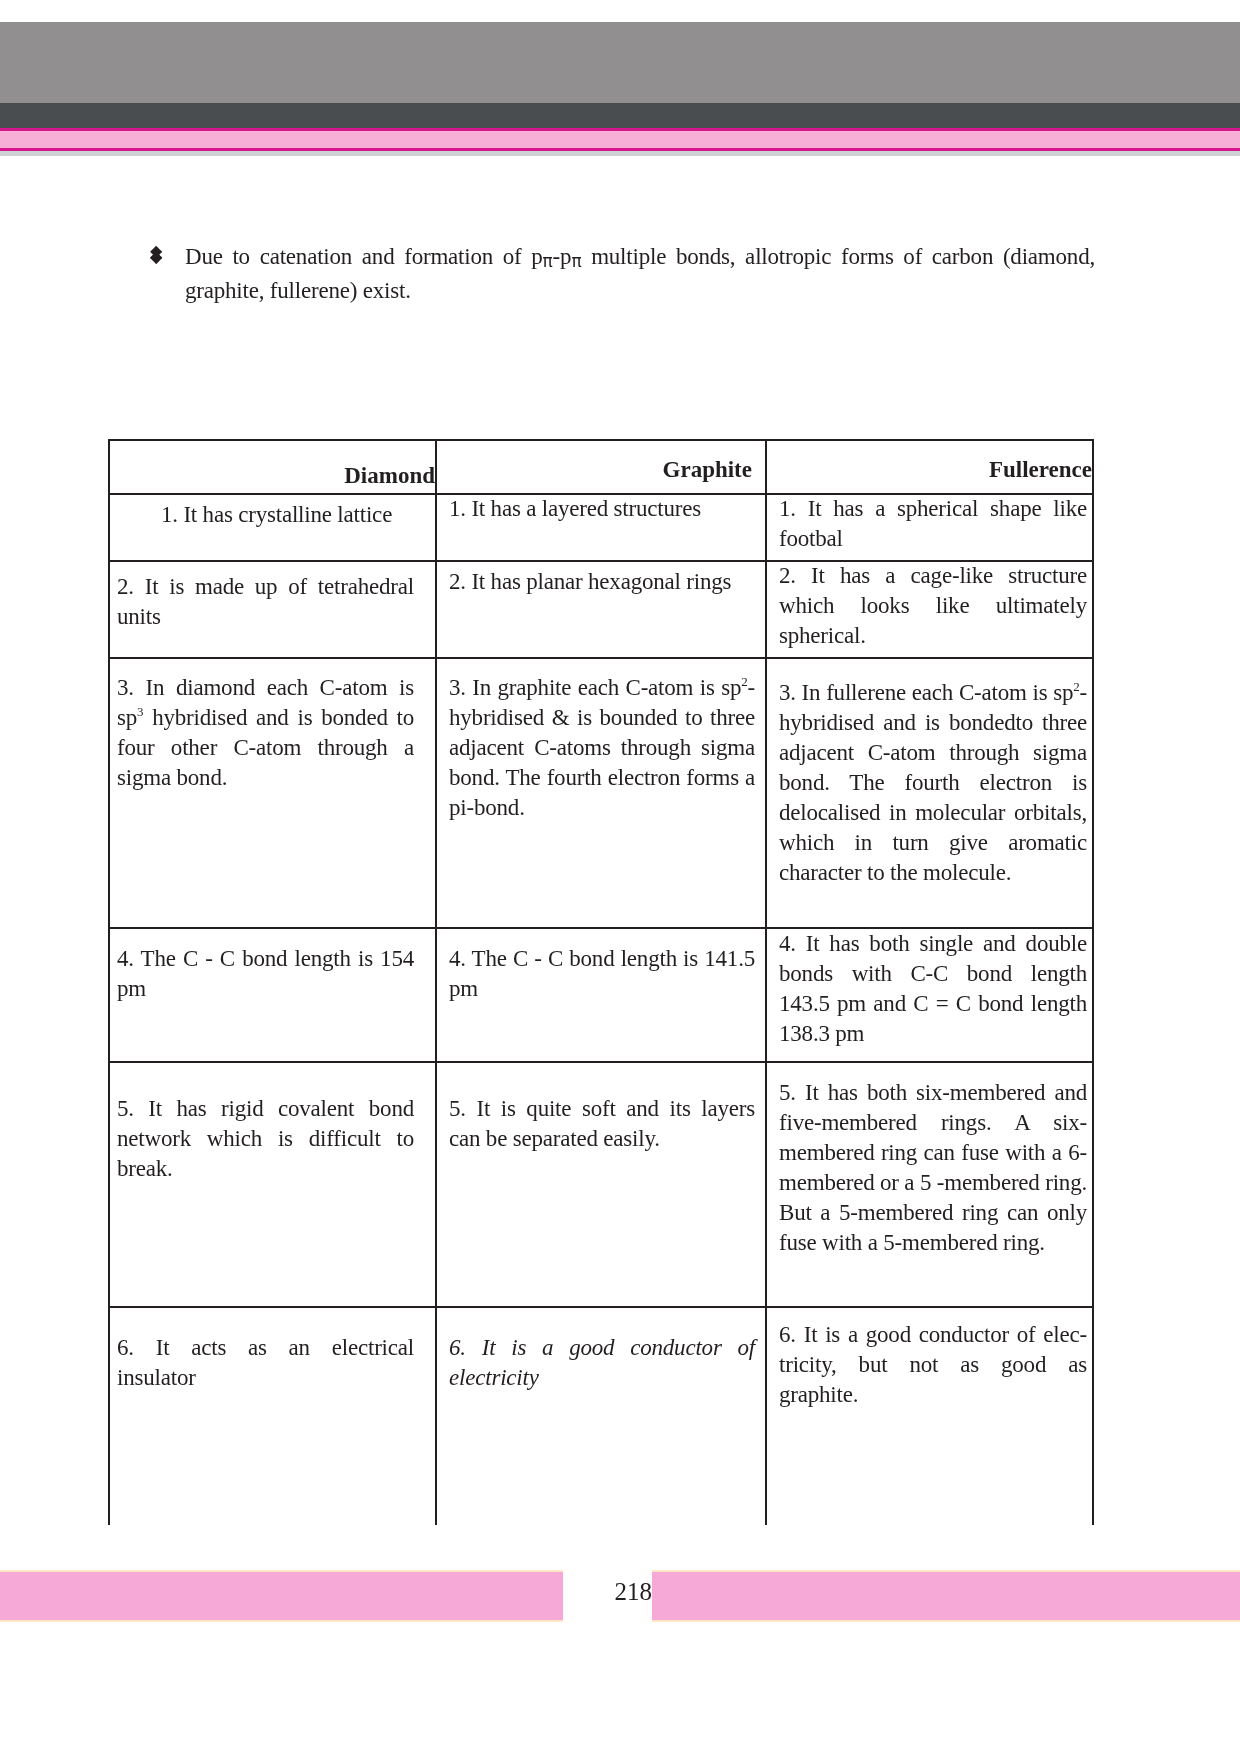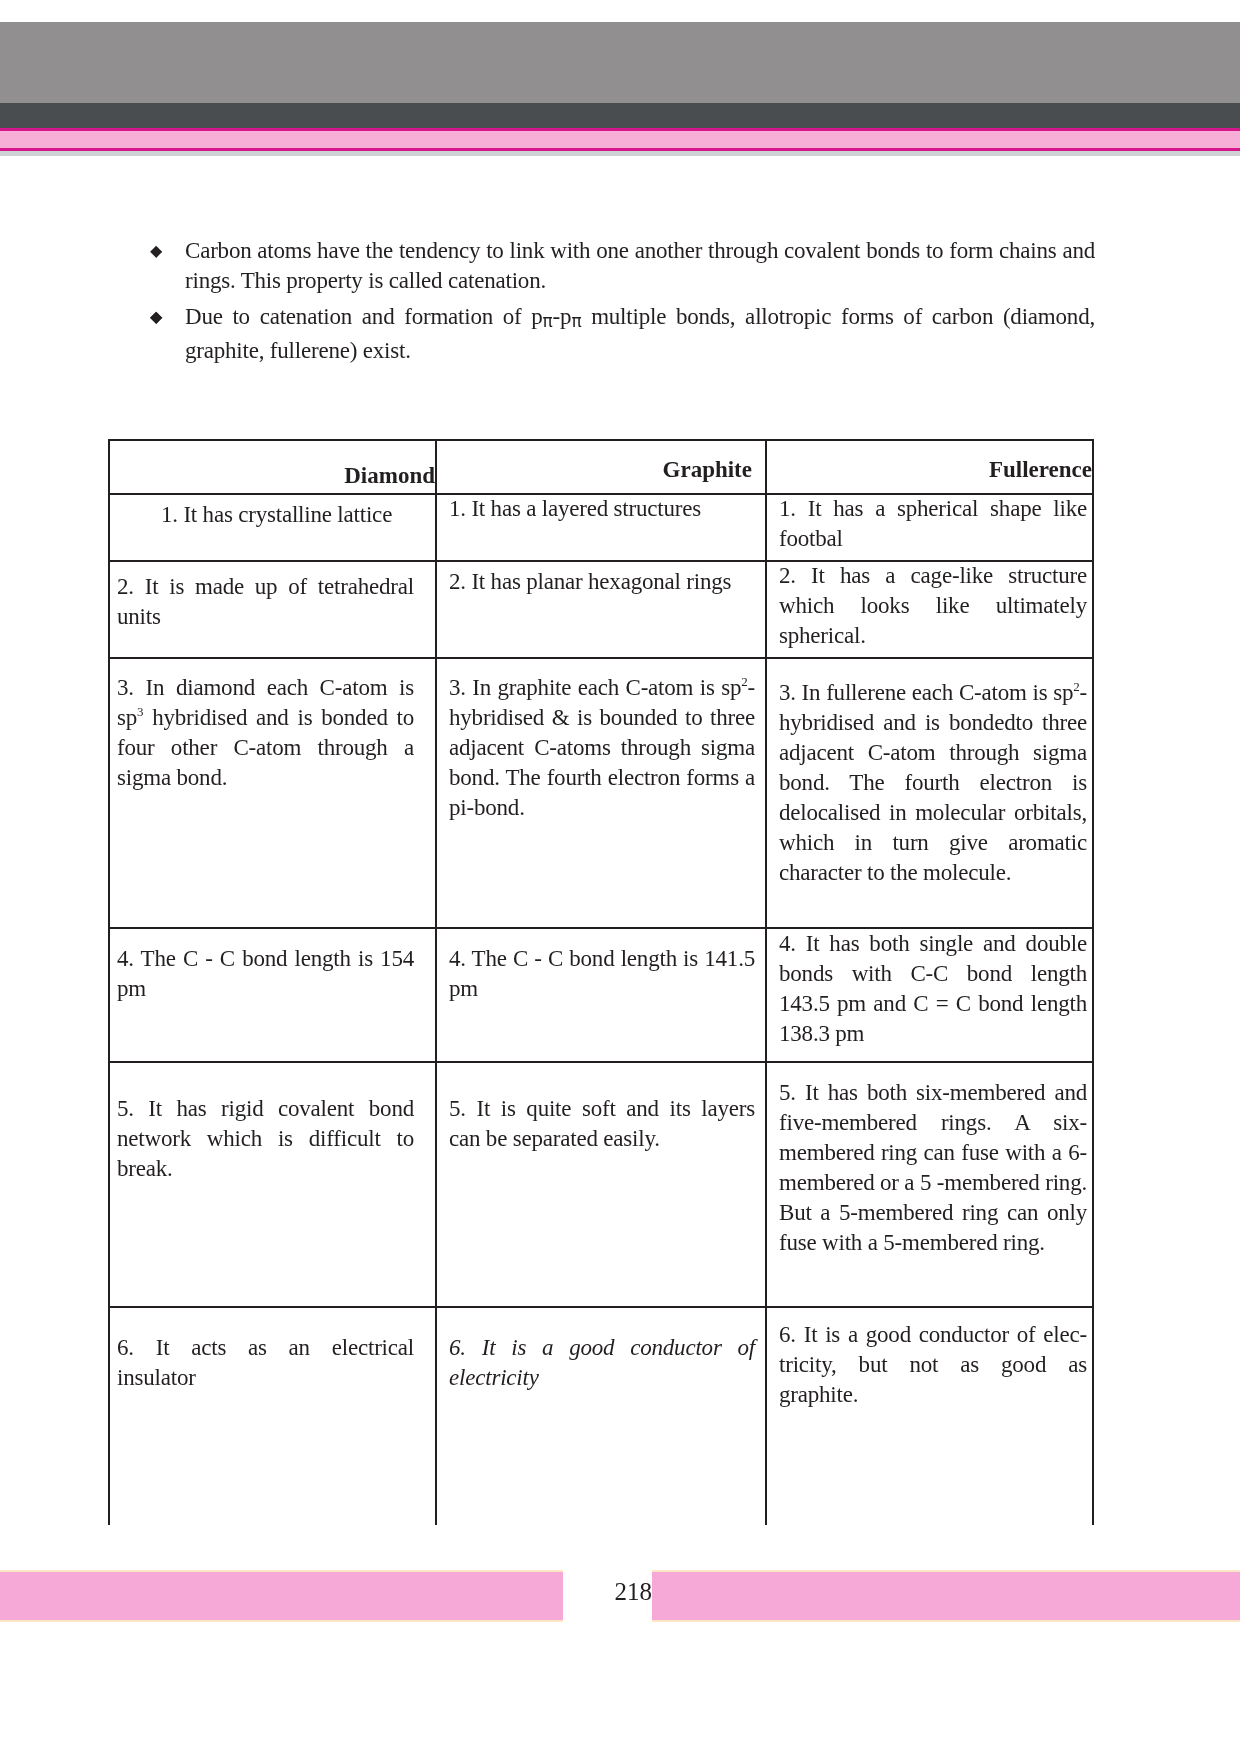--- a/index.html
+++ b/index.html
@@ -38,21 +38,20 @@
 <div class="hdr-gray"></div>
 <div class="hdr-dark"></div>
 <div class="hdr-mag1"></div>
 <div class="hdr-pink"></div>
 <div class="hdr-mag2"></div>
 <div class="hdr-lgray"></div>
 
 <ul class="bullets">
   <li>
     <span class="bul">◆</span>
-    <span>Carbon atoms have the tendency to link with one another through covalent bonds to form chains and rings. This property is called catenation.</span>
   </li>
   <li style="margin-top:2px;">
     <span class="bul">◆</span>
   </li>
   <li style="margin-top:2px;">
     <span class="bul">◆</span>
     <span><span>Due to catenation and formation of p</span><span class="pi">π</span><span>-p</span><span class="pi">π</span><span> multiple bonds, allotropic forms of carbon (diamond, graphite, fullerene) exist.</span></span>
   </li>
 </ul>
 

